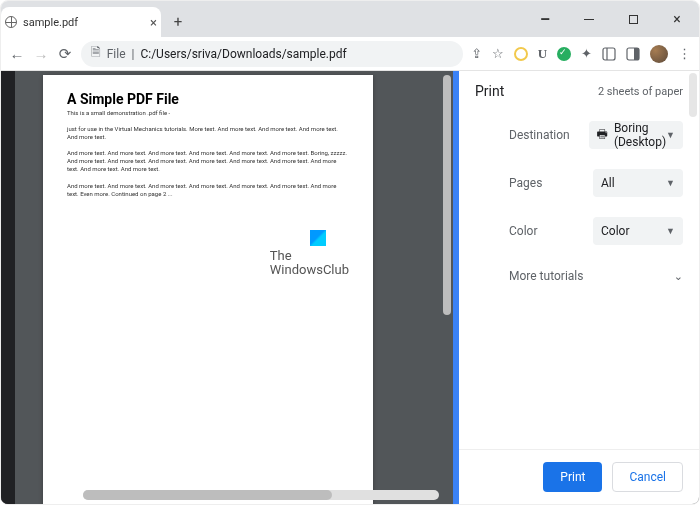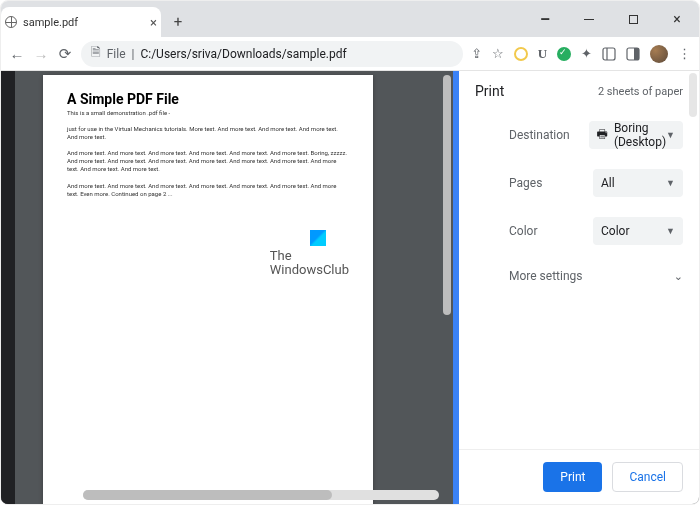--- a/index.html
+++ b/index.html
@@ -324,21 +324,21 @@
 
       <div class="pp-row">
         <span class="lbl">Color</span>
         <div class="ctl">
           <span>Color</span>
           <span class="arrow">▼</span>
         </div>
       </div>
 
       <div class="more-row">
-        <span>More settings</span>
+        <span>More tutorials</span>
         <span class="chev">⌄</span>
       </div>
 
     </div>
     <div class="pp-footer">
       <div class="btn btn-primary">
         <span>Print</span>
       </div>
       <div class="btn btn-secondary">
         <span>Cancel</span>

